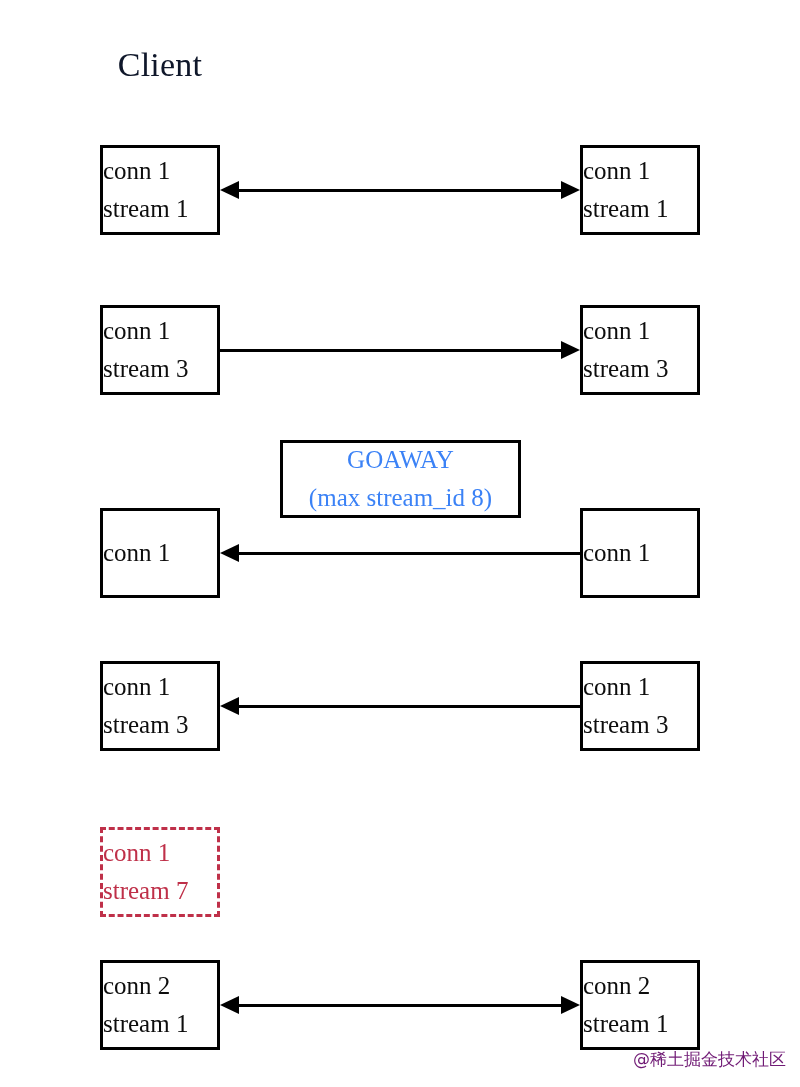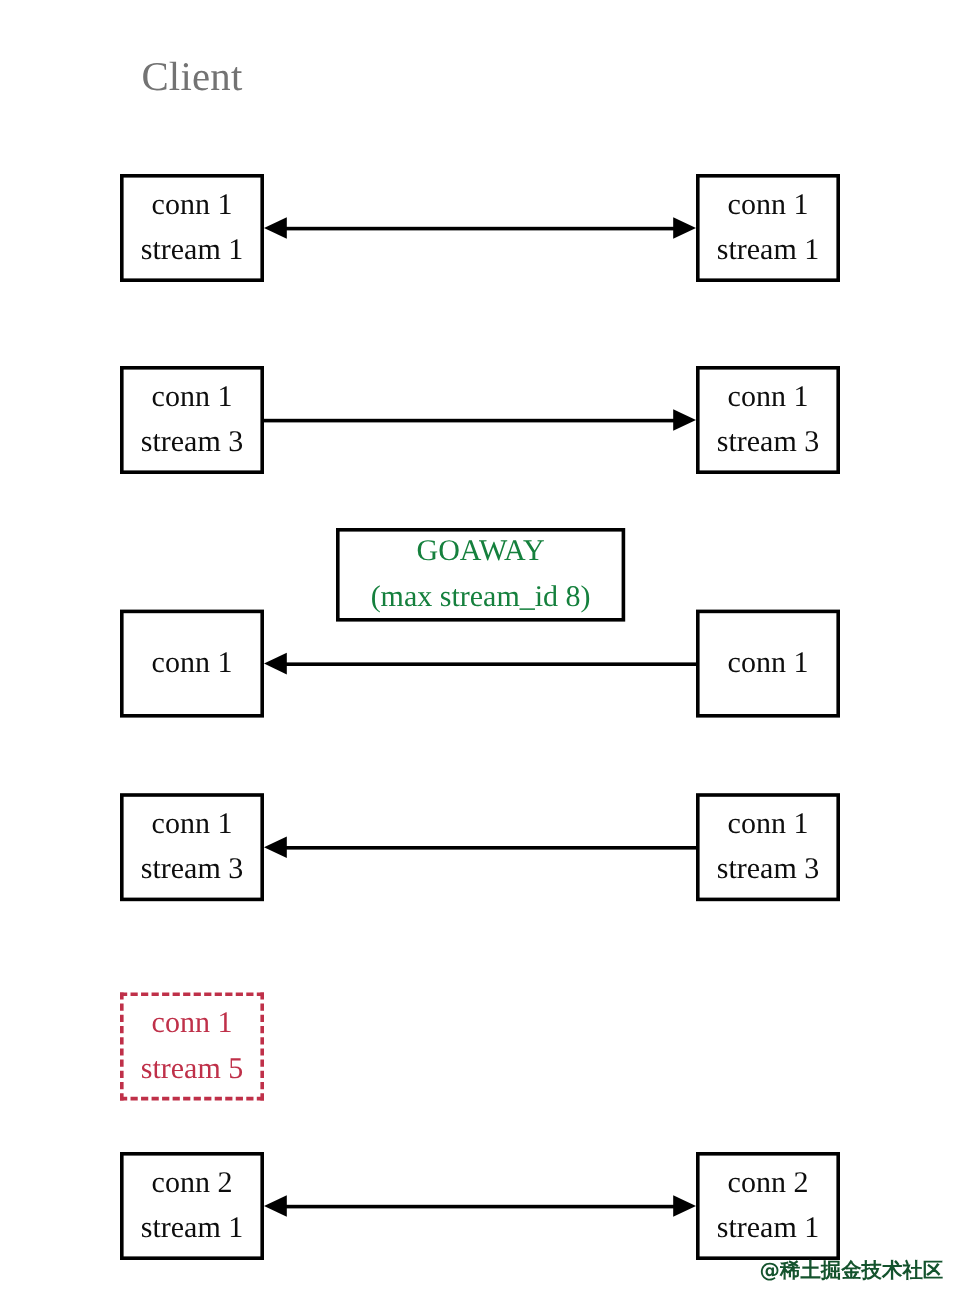--- a/index.html
+++ b/index.html
@@ -22,64 +22,64 @@
     top: 0;
     width: 800px;
     height: 1087px;
   }
 
   
   .col-title {
     position: absolute;
     font-size: 34px;
     line-height: 34px;
-    color: #737373;
+    color: #0f172a;
     text-align: center;
     white-space: nowrap;
     letter-spacing: 0.2px;
   }
   #title-client { left: 100px; top: 48px; width: 120px; }
   #title-server { left: 580px; top: 48px; width: 120px; }
 
   
   .node {
+    position: absolute;
+    box-sizing: border-box;
+    border: 3px solid #000000;
+    background: #ffffff;
+    display: flex;
+    flex-direction: column;
+    align-items: flex-start;
+    justify-content: center;
+    font-size: 25px;
+    line-height: 38px;
+    color: #0d0d0d;
+    white-space: nowrap;
+    z-index: 3;
+  }
+  .node .ln { display: block; }
+
+  .node.dashed {
+    border: 3px dashed #bf3049;
+    color: #bf3049;
+  }
+
+  
+  .msgbox {
     position: absolute;
     box-sizing: border-box;
     border: 3px solid #000000;
     background: #ffffff;
     display: flex;
     flex-direction: column;
     align-items: center;
     justify-content: center;
     font-size: 25px;
     line-height: 38px;
-    color: #0d0d0d;
-    white-space: nowrap;
-    z-index: 3;
-  }
-  .node .ln { display: block; }
-
-  .node.dashed {
-    border: 3px dashed #bf3049;
-    color: #bf3049;
-  }
-
-  
-  .msgbox {
-    position: absolute;
-    box-sizing: border-box;
-    border: 3px solid #000000;
-    background: #ffffff;
-    display: flex;
-    flex-direction: column;
-    align-items: center;
-    justify-content: center;
-    font-size: 25px;
-    line-height: 38px;
-    color: #15803d;
+    color: #3b82f6;
     white-space: nowrap;
     z-index: 4;
   }
 
   
   .conn {
     position: absolute;
     height: 24px;
     z-index: 2;
   }
@@ -101,25 +101,24 @@
   .conn .head.right { right: 0; border-left: 19px solid #000000; }
 
   
   #watermark {
     position: absolute;
     right: 14px;
     bottom: 18px;
     font-family: "DejaVu Sans", sans-serif;
     font-size: 17px;
     line-height: 20px;
-    color: #14532d;
+    color: #701a75;
     white-space: nowrap;
     user-select: none;
     z-index: 5;
-    font-weight: bold;
   }
 </style>
 </head>
 <body>
 
 <div id="diagram">
 
   <div class="col-title" id="title-client">Client</div>
 
 
@@ -173,21 +172,21 @@
     <div class="head left"></div>
     <div class="shaft" style="left:16px; right:0;"></div>
   </div>
   <div class="node" style="left:580px; top:661px; width:120px; height:90px;">
     <span class="ln">conn 1</span>
     <span class="ln">stream 3</span>
   </div>
 
   <div class="node dashed" style="left:100px; top:827px; width:120px; height:90px;">
     <span class="ln">conn 1</span>
-    <span class="ln">stream 5</span>
+    <span class="ln">stream 7</span>
   </div>
 
   <div class="node" style="left:100px; top:960px; width:120px; height:90px;">
     <span class="ln">conn 2</span>
     <span class="ln">stream 1</span>
   </div>
   <div class="conn" style="left:220px; top:993px; width:360px;">
     <div class="head left"></div>
     <div class="shaft" style="left:16px; right:16px;"></div>
     <div class="head right"></div>

